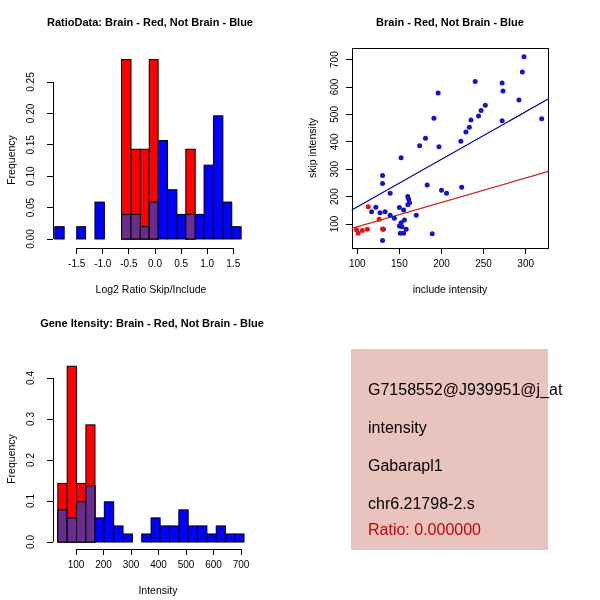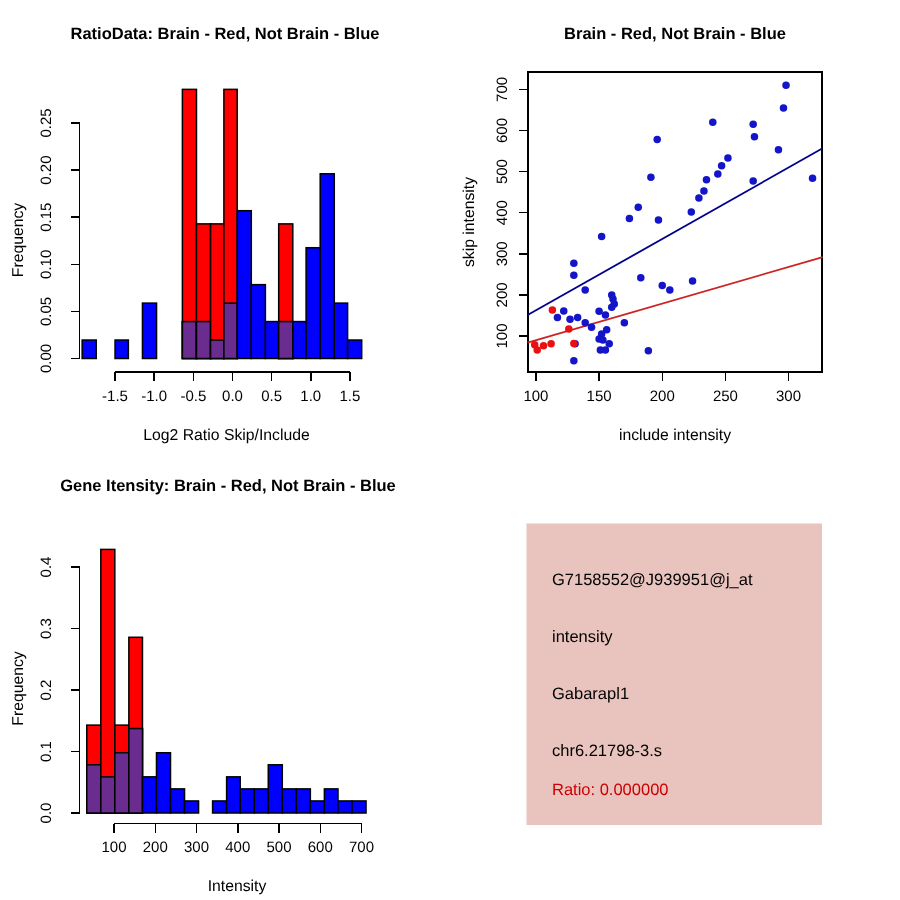--- a/index.html
+++ b/index.html
@@ -3,21 +3,21 @@
 <meta charset="utf-8">
 <style>
   html,body{margin:0;padding:0;background:#ffffff;}
   .figure{position:relative;width:600px;height:600px;background:#ffffff;overflow:hidden;
           font-family:"Liberation Sans", sans-serif;}
   svg{position:absolute;left:0;top:0;}
   svg text{font-family:"Liberation Sans", sans-serif;font-size:10px;fill:#000;}
   svg text.chart-title{font-size:11px;font-weight:bold;}
   svg text.axis-label{font-size:10.5px;}
   .info-panel{position:absolute;left:351px;top:349px;width:197px;height:201px;}
-  .info-line{position:absolute;left:17px;font-size:11px;color:#000;white-space:nowrap;}
+  .info-line{position:absolute;left:17px;font-size:16px;color:#000;white-space:nowrap;}
 </style>
 </head>
 <body>
 
 <div class="figure">
   <svg id="charts-svg" width="600" height="600" viewBox="0 0 600 600">
       <g>
         <g stroke="#000" stroke-width="1">
           <rect x="54.775999999999996" y="226.6912" width="9.395999999999997" height="12.3088" fill="#0000FF"></rect>
           <rect x="76.69999999999999" y="226.6912" width="8.873999999999997" height="12.3088" fill="#0000FF"></rect>
@@ -231,16 +231,16 @@
         <text x="152" y="327" text-anchor="middle" class="chart-title">Gene Itensity: Brain - Red, Not Brain - Blue</text>
         <text x="158" y="594" text-anchor="middle" class="axis-label">Intensity</text>
         <text x="15" y="459" text-anchor="middle" class="axis-label" transform="rotate(-90 15 459)">Frequency</text>
       </g>
     </svg>
 
   <div class="info-panel" style="background: rgb(233, 196, 190);">
     <div class="info-line" style="top:32px">G7158552@J939951@j_at</div>
     <div class="info-line" style="top:70px">intensity</div>
     <div class="info-line" style="top:108px">Gabarapl1</div>
-    <div class="info-line" style="top:146px">chr6.21798-3.s</div>
+    <div class="info-line" style="top:146px">chr6.21798-2.s</div>
     <div class="info-line" style="top: 172px; color: rgb(204, 0, 0);" id="pval-line">Ratio: 0.000000</div>
   </div>
 </div>
 
 </body></html>

